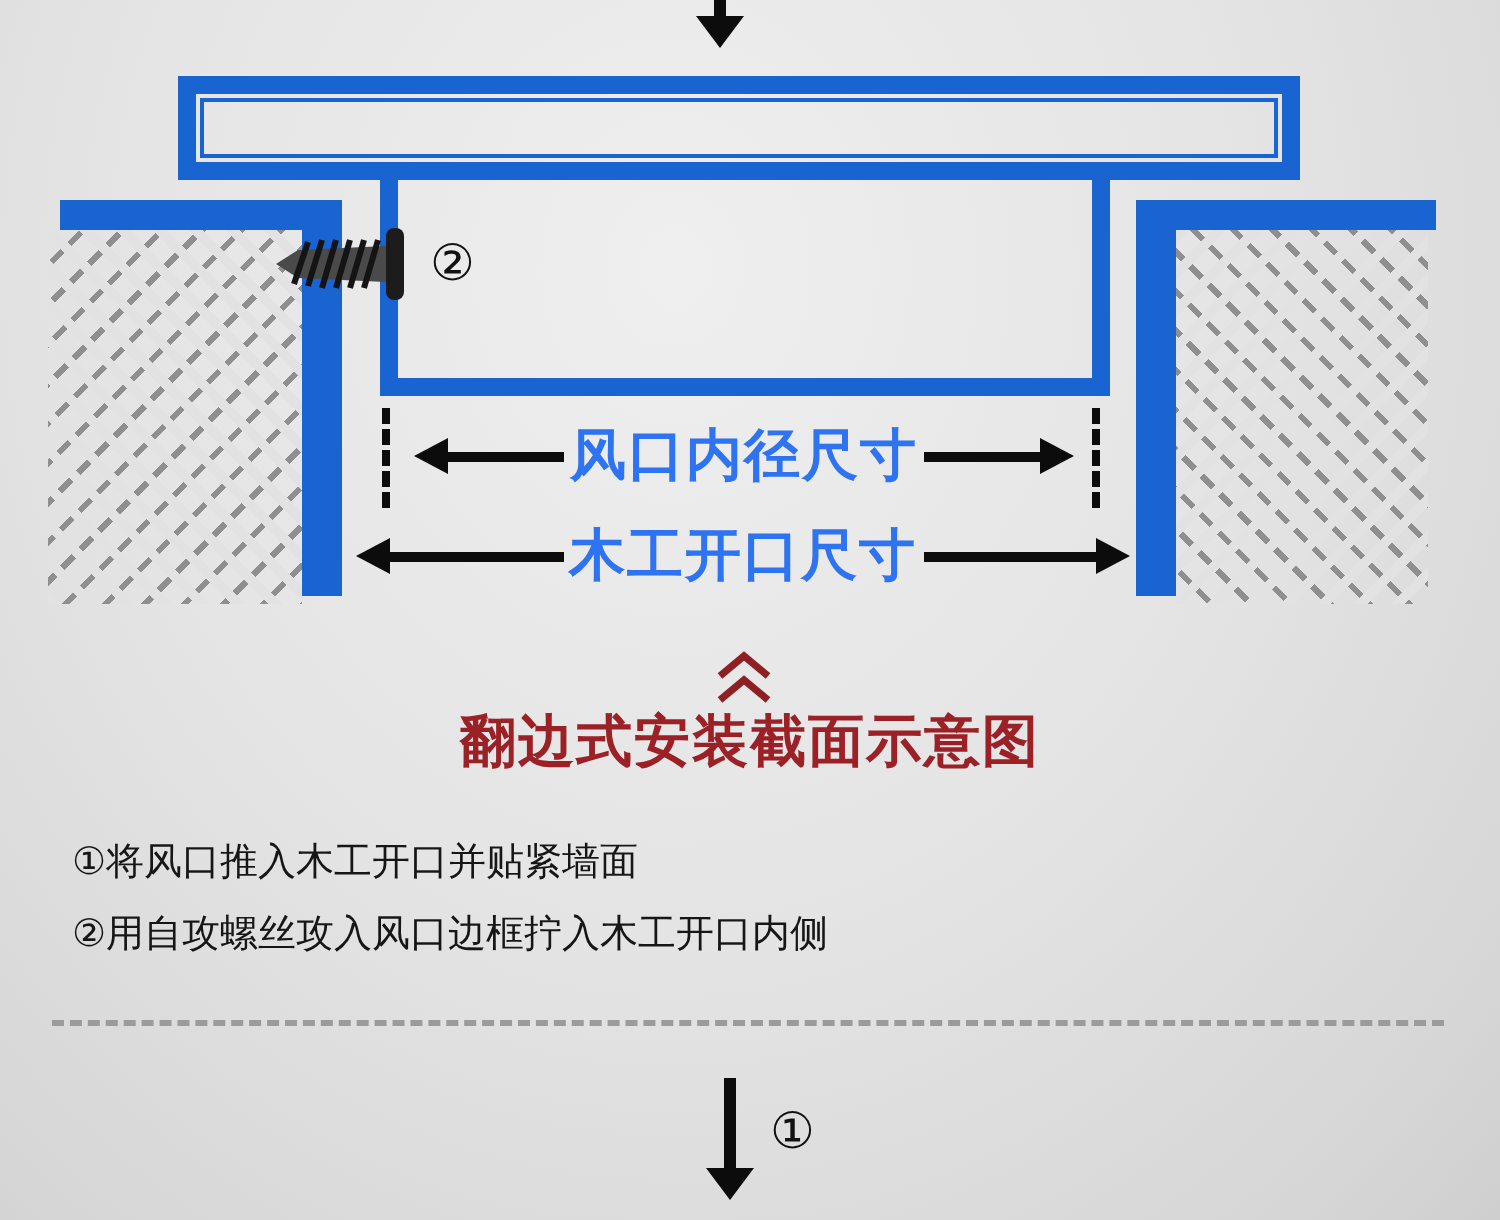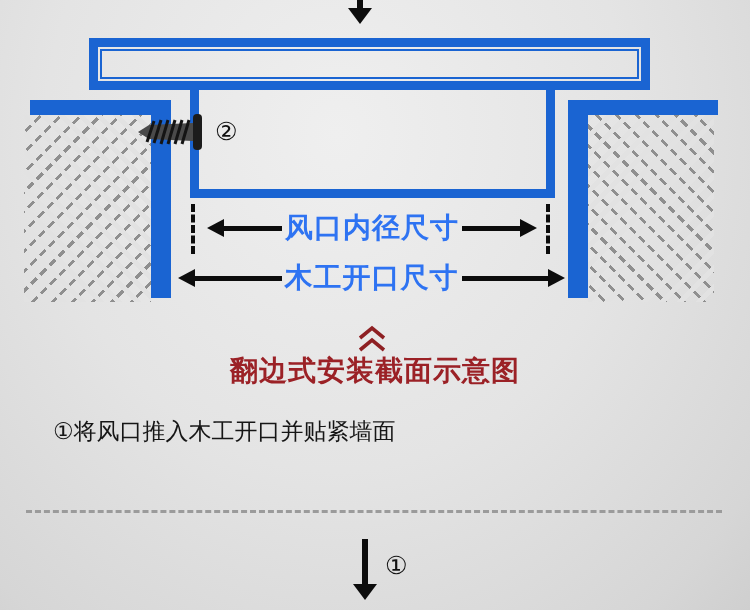--- a/index.html
+++ b/index.html
@@ -61,21 +61,21 @@
     color:var(--dim-blue);font-size:28px;font-weight:bold;
     letter-spacing:1px;padding:0 3px;white-space:nowrap;line-height:26px;
   }
 
   
   .circ-num{color:#111;font-size:25px;line-height:1;}
   .title{
     left:0;top:352px;width:750px;text-align:center;
     color:var(--dark-red);font-size:28px;font-weight:600;letter-spacing:1px;
   }
-  .instructions{left:53px;top:413px;color:#161616;font-size:23px;line-height:36px;white-space:nowrap;}
+  .instructions{left:36px;top:413px;color:#161616;font-size:19px;line-height:36px;white-space:nowrap;}
   .divider{left:26px;top:510px;width:696px;height:0;border-top:3px dashed #9b9b9b;}
 </style>
 </head>
 <body>
 
 <div class="stage" style="--blue: #1a64d2; --dim-blue: #2e73f2; --dark-red: #9b2126; --hatch: #8f8f8f; --bg-grey: #e2e2e2;">
 
   <div>
     <div class="abs arrow-shaft" style="left:357px;top:0;width:6px;height:10px;"></div>
     <div class="abs tri-down" style="left:348px;top:8px;"></div>
@@ -130,20 +130,21 @@
 
   <svg class="abs" style="left:357px;top:325px;" width="30" height="27" viewBox="0 0 30 27">
     <polyline points="3,13 15,3 27,13" fill="none" stroke="#8e2023" stroke-width="3.6"></polyline>
     <polyline points="3,25 15,15 27,25" fill="none" stroke="#8e2023" stroke-width="3.6"></polyline>
   </svg>
 
   <div class="abs title">翻边式安装截面示意图</div>
 
   <div class="abs instructions">
     <div>①将风口推入木工开口并贴紧墙面</div>
+    <div>②用自攻螺丝攻入风口边框拧入木工开口内侧</div>
   </div>
 
   <div class="abs divider"></div>
 
   <div>
     <div class="abs arrow-shaft" style="left:362px;top:539px;width:6px;height:47px;"></div>
     <div class="abs tri-down" style="left:353px;top:584px;"></div>
   </div>
   <div class="abs circ-num" style="left:385px;top:553px;">①</div>
 

